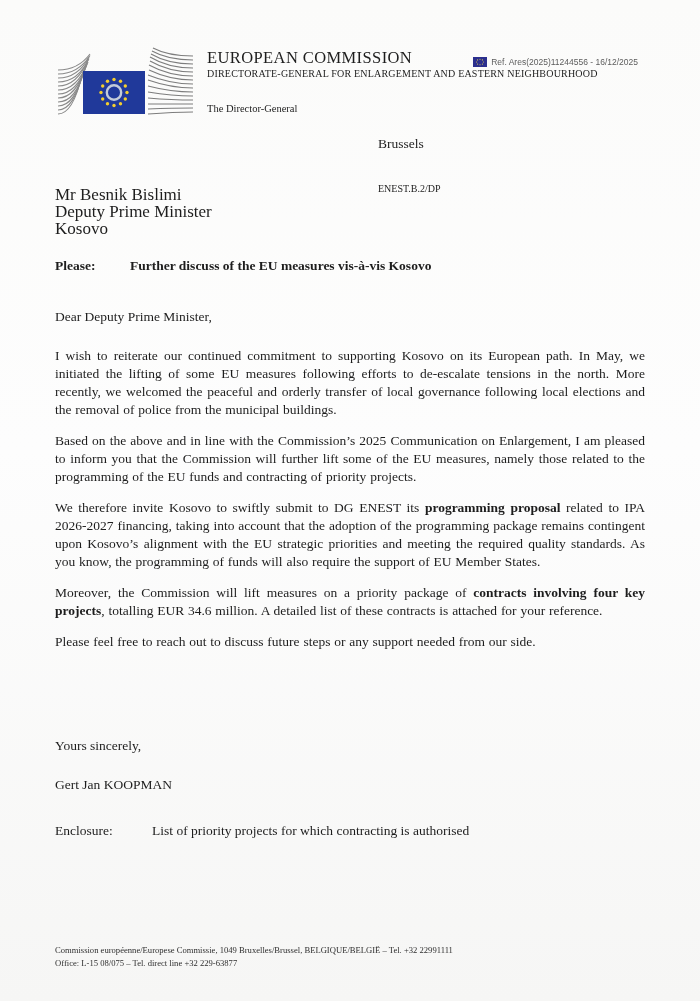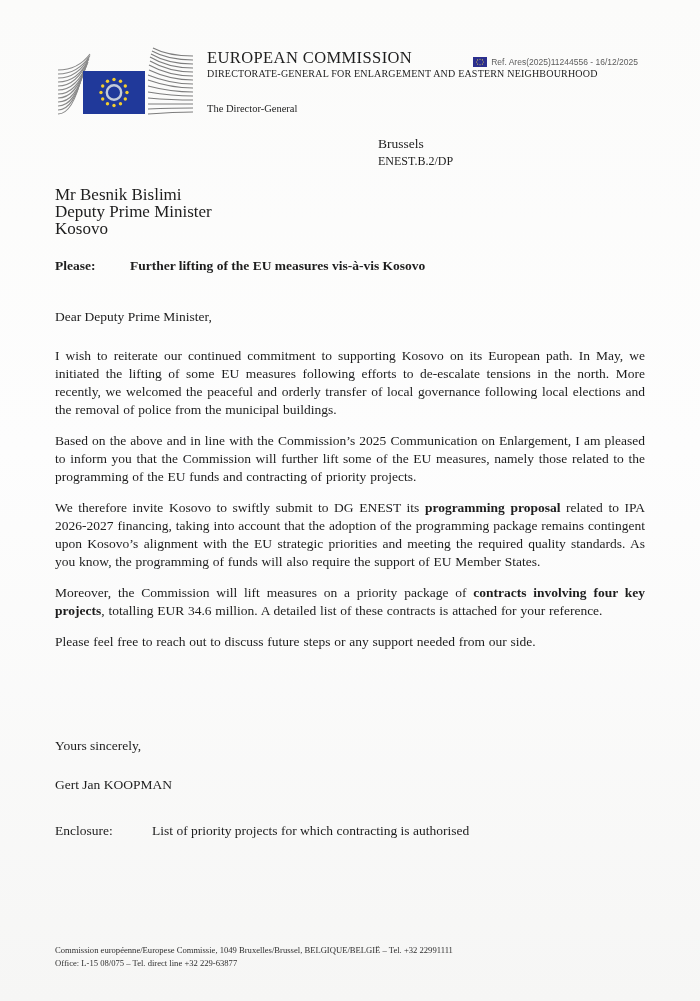--- a/index.html
+++ b/index.html
@@ -26,21 +26,21 @@
   .ref svg{display:block;}
   
   .logo{position:absolute;left:58px;top:44px;width:135px;height:82px;}
   .head-text{position:absolute;left:207px;top:48px;}
   .inst{font-size:16.5px;letter-spacing:0.4px;line-height:19px;}
   .dg{font-size:10px;letter-spacing:0.2px;line-height:13px;text-align:center;}
   .dgen{position:absolute;left:207px;top:103px;font-size:10.5px;}
   
   .dateline{position:absolute;left:378px;top:136px;line-height:16.5px;}
   .dateline .place{font-size:13.5px;}
-  .dateline .unit{font-size:12px;}
+  .dateline .unit{font-size:10px;margin-top:28px;}
   
   .addressee{position:absolute;left:55px;top:186px;font-size:17px;line-height:17px;}
   
   .subject{position:absolute;left:55px;top:258px;font-size:13.5px;font-weight:bold;display:flex;}
   .subject .slabel{width:75px;}
   
   .salutation{position:absolute;left:55px;top:309px;font-size:13.5px;}
   
   .body{position:absolute;left:55px;top:347px;width:590px;font-size:13.5px;line-height:18px;}
   .body p{margin:0 0 13px 0;text-align:justify;word-spacing:0.4px;}
@@ -138,21 +138,21 @@
   </div>
 
   <div class="addressee">
     <div>Mr Besnik Bislimi</div>
     <div>Deputy Prime Minister</div>
     <div>Kosovo</div>
   </div>
 
   <div class="subject">
     <span class="slabel">Please:</span>
-    <span>Further lifting of the EU measures vis-à-vis Kosovo</span>
+    <span>Further discuss of the EU measures vis-à-vis Kosovo</span>
   </div>
 
   <div class="salutation">Dear Deputy Prime Minister,</div>
 
   <div class="body">
     <p>I wish to reiterate our continued commitment to supporting Kosovo on its European path. In May, we initiated the lifting of some EU measures following efforts to de-escalate tensions in the north. More recently, we welcomed the peaceful and orderly transfer of local governance following local elections and the removal of police from the municipal buildings.</p>
     <p>Based on the above and in line with the Commission’s 2025 Communication on Enlargement, I am pleased to inform you that the Commission will further lift some of the EU measures, namely those related to the programming of the EU funds and contracting of priority projects.</p>
     <p><span>We therefore invite Kosovo to swiftly submit to DG ENEST its </span><b>programming proposal</b><span> related to IPA 2026-2027 financing, taking into account that the adoption of the programming package remains contingent upon Kosovo’s alignment with the EU strategic priorities and meeting the required quality standards. As you know, the programming of funds will also require the support of EU Member States.</span></p>
     <p><span>Moreover, the Commission will lift measures on a priority package of </span><b>contracts involving four key projects</b><span>, totalling EUR 34.6 million. A detailed list of these contracts is attached for your reference.</span></p>
     <p class="last">Please feel free to reach out to discuss future steps or any support needed from our side.</p>

